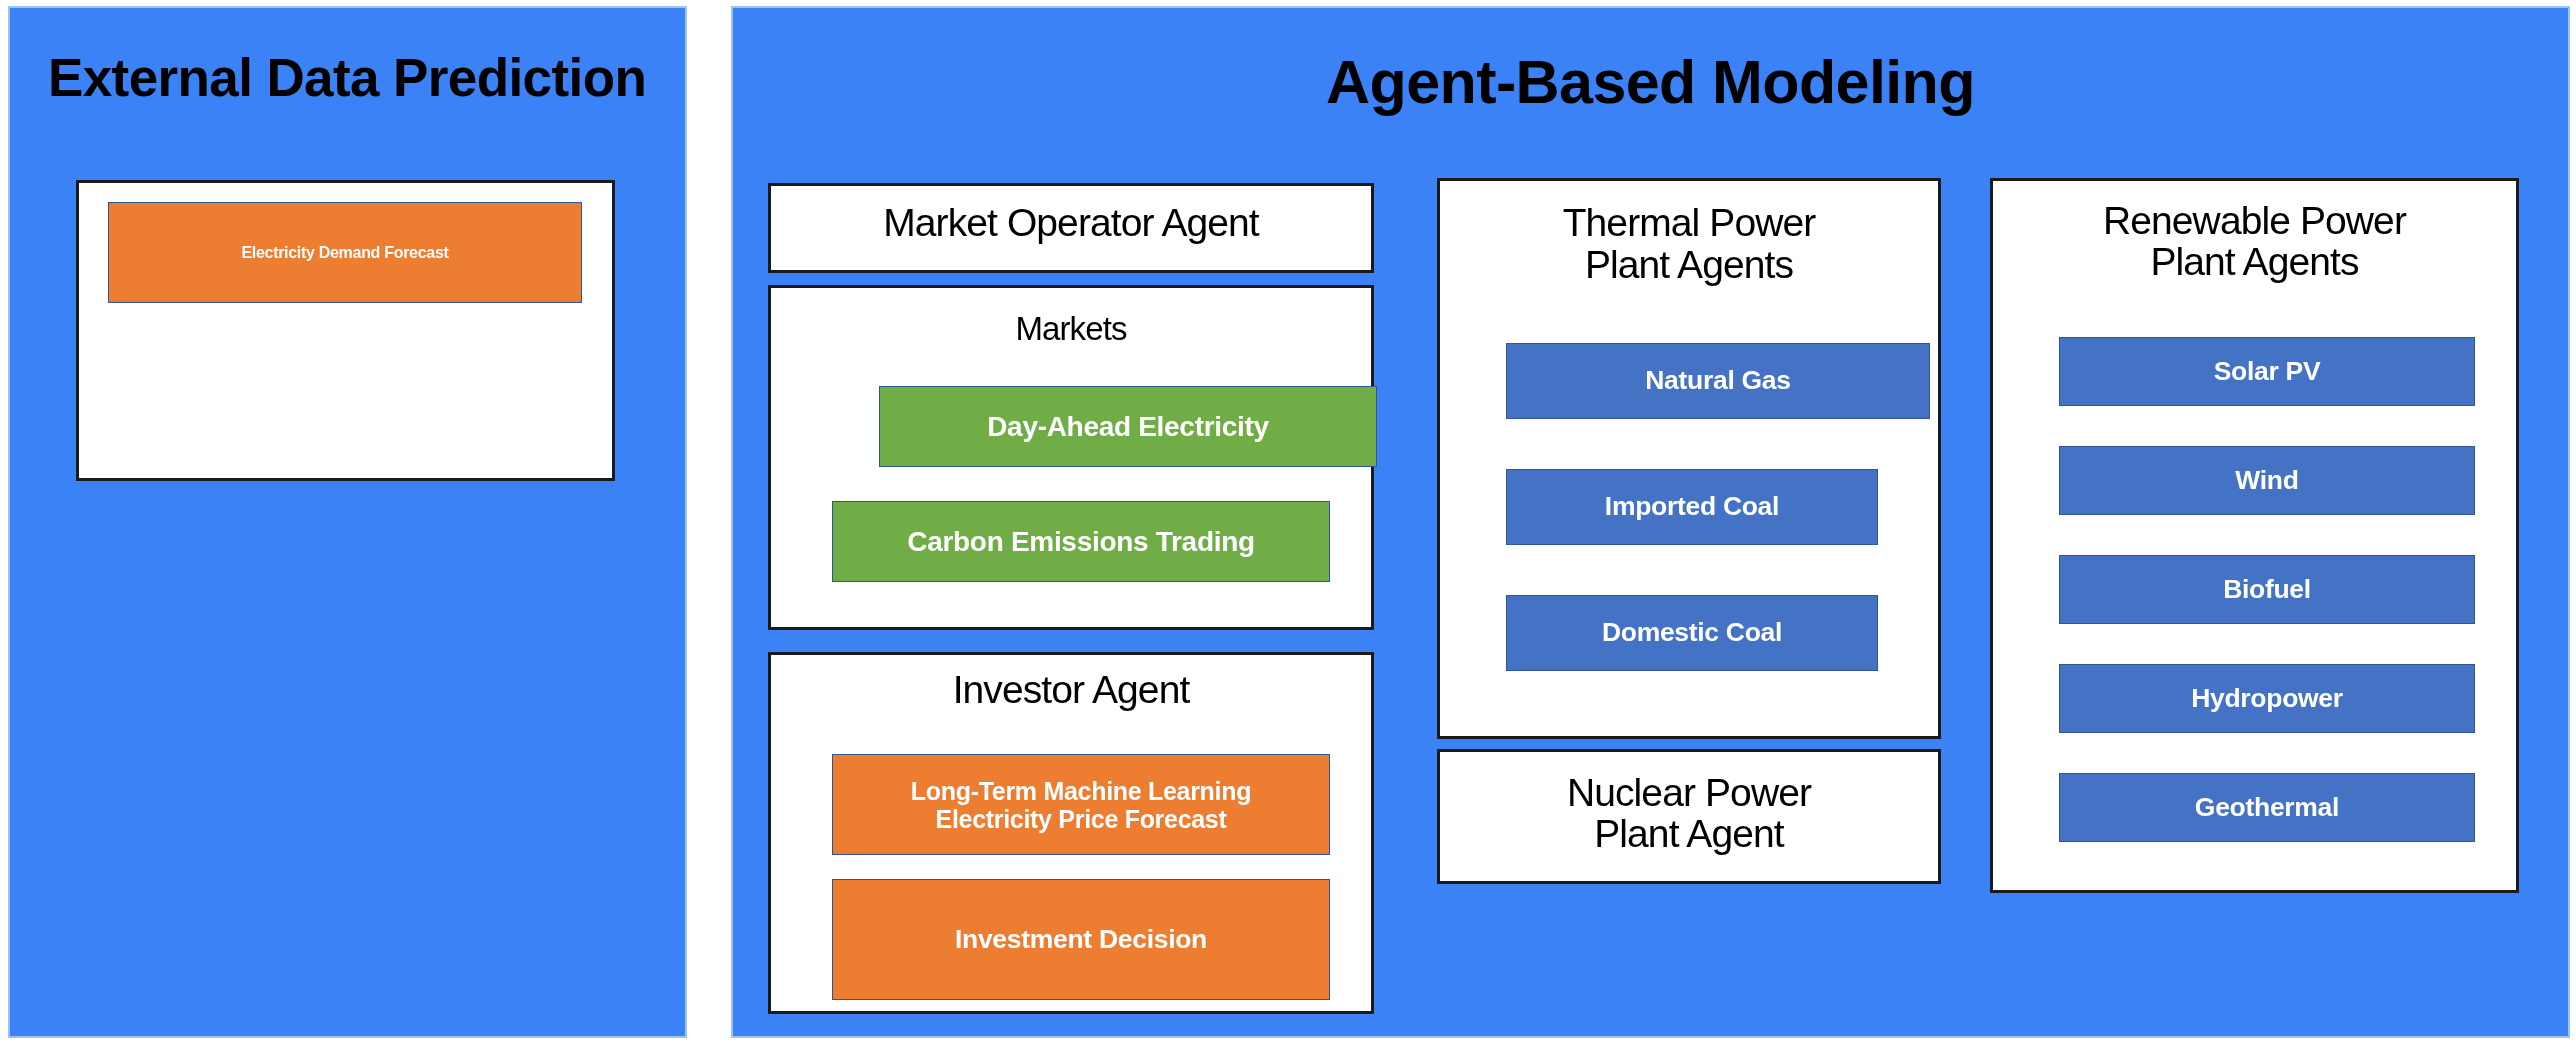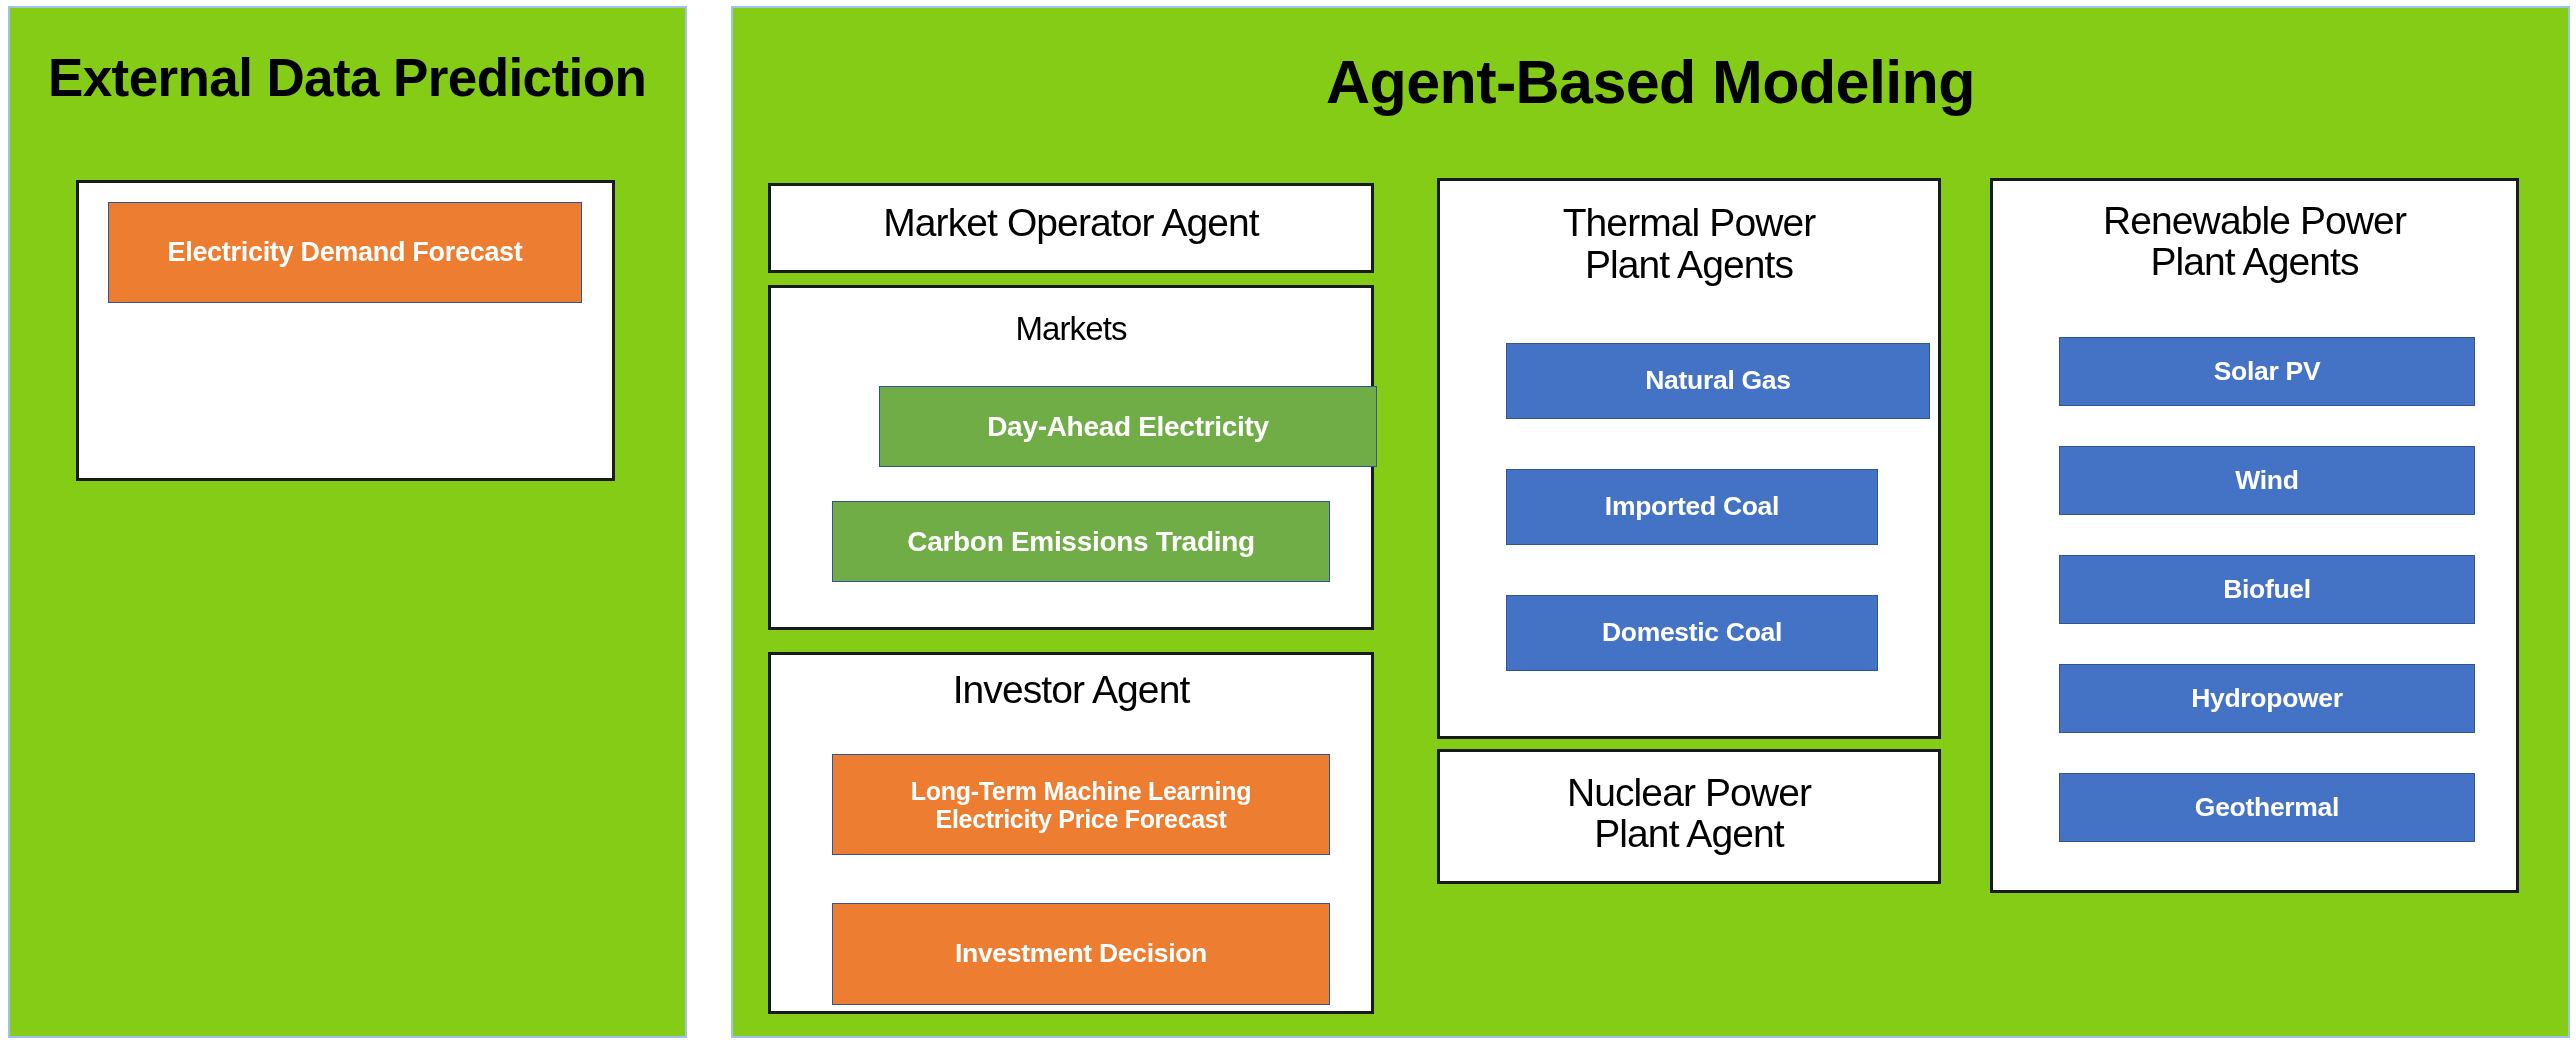--- a/index.html
+++ b/index.html
@@ -15,21 +15,21 @@
     width: 2576px;
     height: 1045px;
     background: #ffffff;
     overflow: hidden;
   }
 
   
   .panel {
     position: absolute;
     border: 2.5px solid #9DC3E6;
-    background: #84cc16;
+    background: #3b82f6;
     box-sizing: border-box;
   }
   #panel-external { left: 7.6px;   top: 6.3px; width: 679px; height: 1032px; }
   #panel-abm      { left: 731px; top: 6.3px; width: 1839px; height: 1032px; }
 
   .panel-title {
     position: absolute;
     left: 0;
     width: 100%;
     text-align: center;
@@ -77,21 +77,21 @@
   }
   .chip.orange { background: #ED7D31; }
   .chip.green  { background: #70AD47; }
   .chip.blue   { background: #4472C4; border-color: #2F5597; }
 
   
   #box-econometric { left: 76px; top: 180px; width: 539px; height: 301px; }
   #head-econometric { top: 20px; font-size: 39px; }
   #chip-demand-forecast {
     left: 108px; top: 202px; width: 474px; height: 101px;
-    font-size: 27px;
+    font-size: 16px;
   }
 
   
   #box-market-operator { left: 768px; top: 183px; width: 606px; height: 90px; }
   #head-market-operator { top: 16.4px; font-size: 39px; }
 
   #box-markets { left: 768px; top: 285px; width: 606px; height: 345px; }
   #head-markets { top: 24px; font-size: 33px; }
   #chip-day-ahead {
     left: 832px; top: 386px; width: 498px; height: 81px; font-size: 28px; margin-left: 47px;
@@ -99,21 +99,21 @@
   #chip-carbon {
     left: 832px; top: 501px; width: 498px; height: 81px; font-size: 28px;
   }
 
   #box-investor { left: 768px; top: 652px; width: 606px; height: 362px; }
   #head-investor { top: 14px; font-size: 39px; }
   #chip-ml-price {
     left: 832px; top: 754px; width: 498px; height: 101px; font-size: 25px;
   }
   #chip-investment-decision {
-    left: 832px; top: 879px; width: 498px; height: 102px; font-size: 26.5px; margin-top: 24px;
+    left: 832px; top: 879px; width: 498px; height: 121px; font-size: 26.5px;
   }
 
   
   #box-thermal { left: 1437px; top: 178px; width: 504px; height: 561px; }
   #head-thermal { top: 21.4px; font-size: 39px; }
   #chip-natural-gas  { left: 1506px; top: 343px; width: 424px; height: 76px; font-size: 26.5px; }
   #chip-imported-coal{ left: 1506px; top: 469px; width: 372px; height: 76px; font-size: 26.5px; }
   #chip-domestic-coal{ left: 1506px; top: 595px; width: 372px; height: 76px; font-size: 26.5px; }
 
   #box-nuclear { left: 1437px; top: 749px; width: 504px; height: 135px; }

